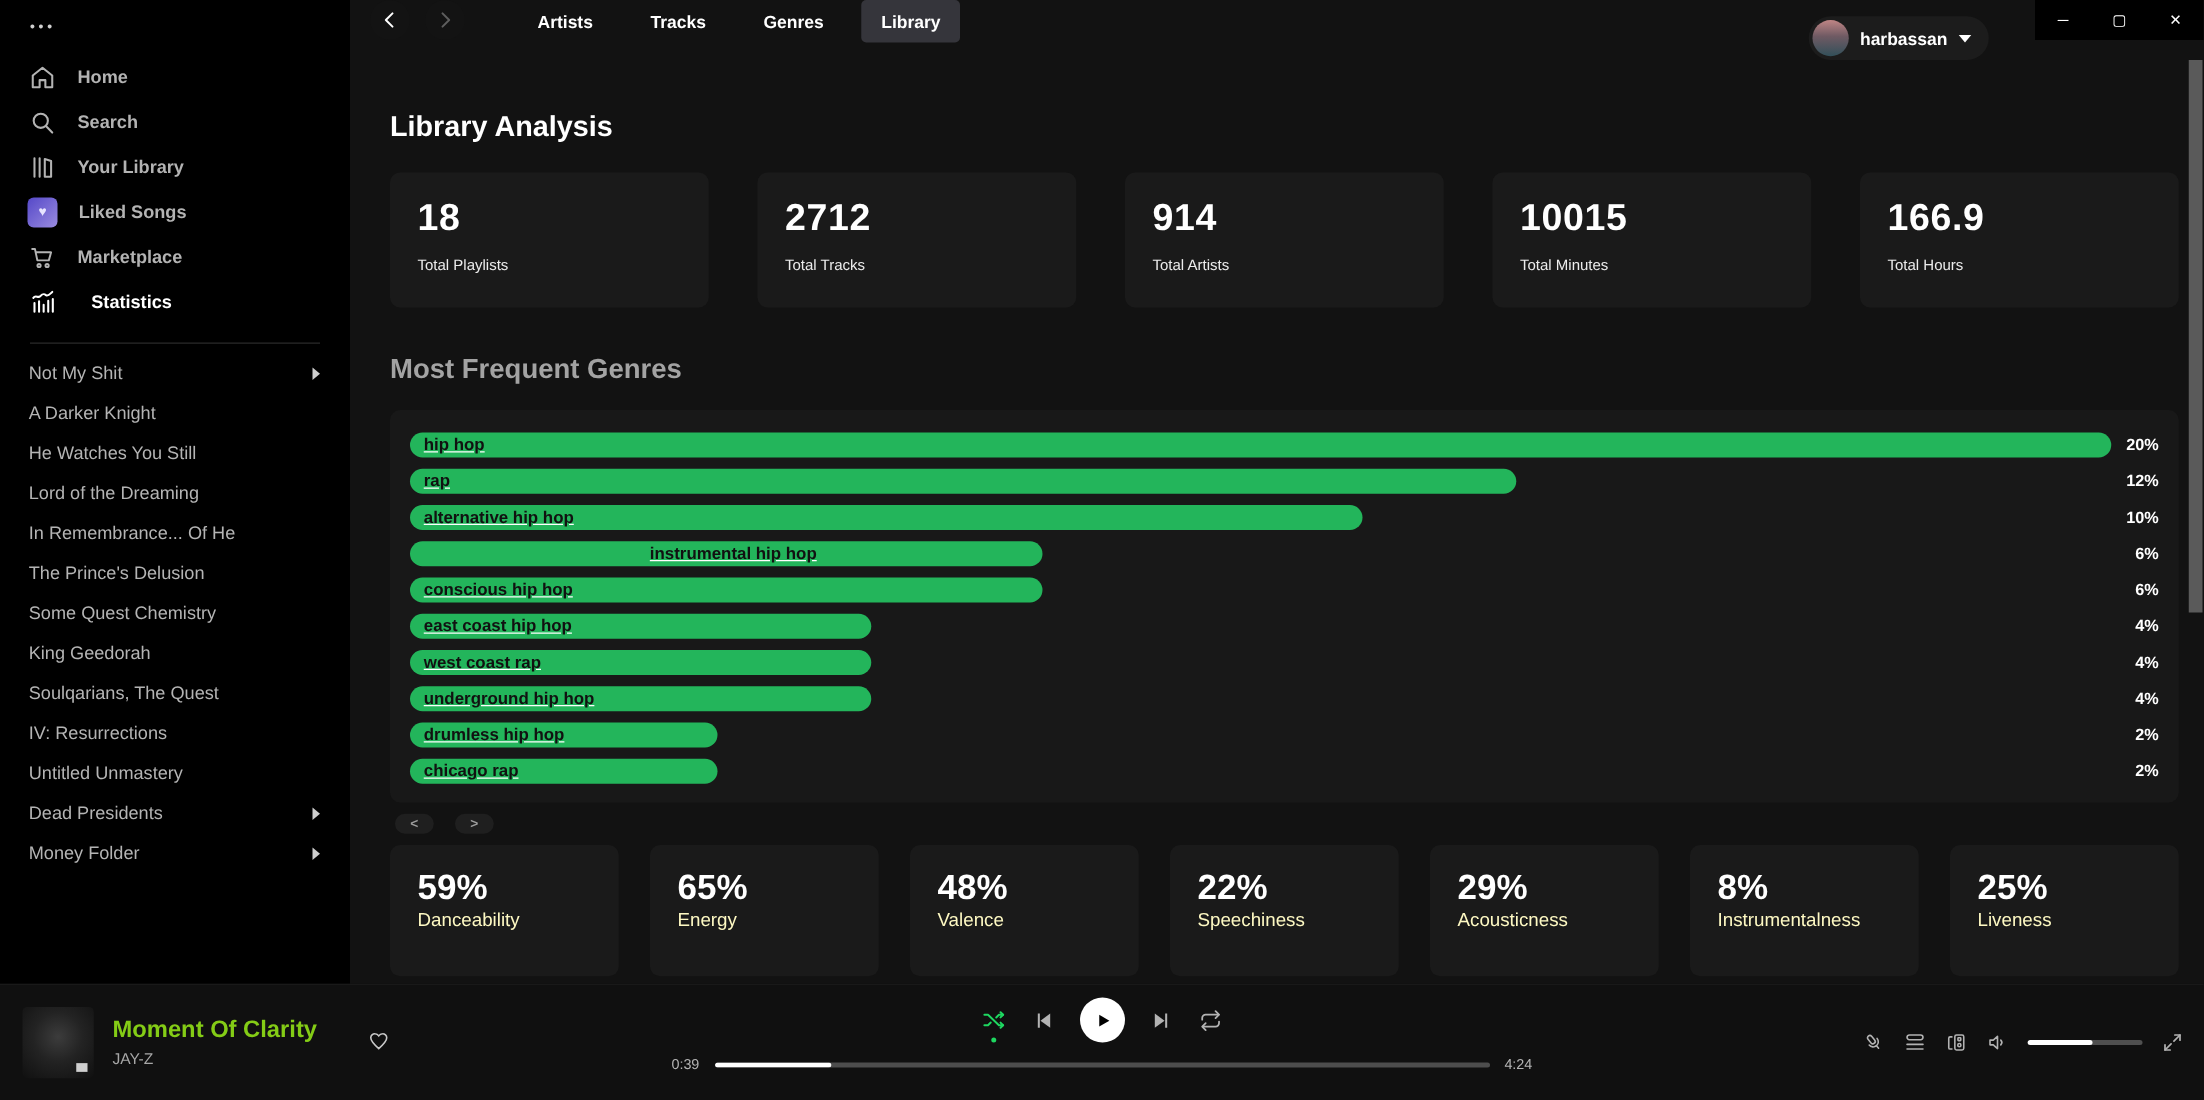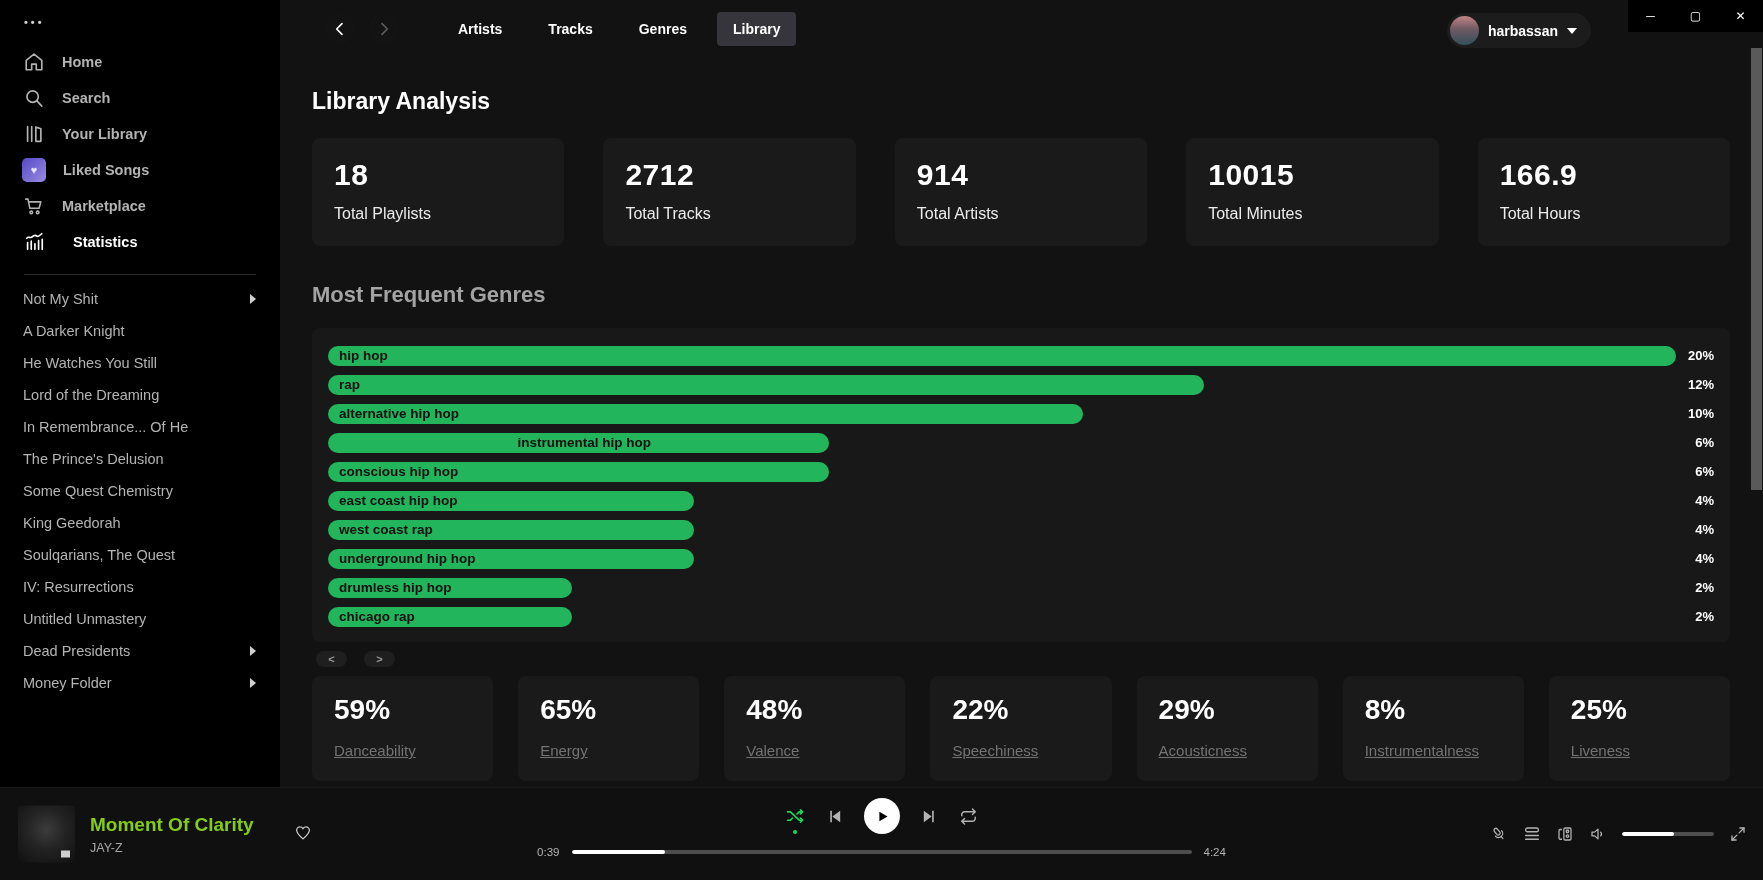--- a/index.html
+++ b/index.html
@@ -17,59 +17,59 @@
   .nav-item svg { width:22px; height:22px; display:block; }
   .liked-tile { width:24px; height:24px; border-radius:5px; background:linear-gradient(135deg,#5548c8,#9a8ce0);
     display:flex; align-items:center; justify-content:center; font-size:11px; color:#e8e4ff; margin-left:-1px; }
   .side-divider { height:1px; background:#2a2a2a; margin:14px 24px 8px 24px; }
   .pl-item { display:flex; align-items:center; justify-content:space-between; height:32px;
     padding:0 24px 0 23px; color:#b4b4b4; font-size:14.5px; cursor:pointer; }
   .pl-item .tri { width:0; height:0; border-left:6px solid #cfcfcf; border-top:5px solid transparent; border-bottom:5px solid transparent; }
 
   
   .main { position:absolute; left:280px; right:0; top:0; height:787px; background:#121212; }
-  .topbar { display:flex; align-items:center; height:58px; padding-left:44px; }
+  .topbar { display:flex; align-items:flex-start; height:58px; padding-left:16px; }
   .navbtn { width:32px; height:32px; border-radius:50%; background:#131313; border:none; color:#fff;
     display:flex; align-items:center; justify-content:center; cursor:pointer; }
   .navbtn + .navbtn { margin-left:12px; }
   .navbtn svg { width:16px; height:16px; }
   .navbtn.fwd { color:#5e5e5e; }
   .tabs { display:flex; align-items:center; margin-left:42px; gap:14px; }
   .tab { padding:9px 16px; font-size:14px; font-weight:bold; color:#fff; border-radius:4px; cursor:pointer; }
   .tab.active { background:#35353b; }
   .userpill { position:absolute; right:172px; top:13px; height:35px; border-radius:18px; background:#1c1c1c;
     display:flex; align-items:center; gap:9px; padding:0 14px 0 3px; cursor:pointer; }
   .avatar { width:29px; height:29px; border-radius:50%;
     background:linear-gradient(180deg,#c08585 0%, #6f5a63 45%, #32505a 100%); }
   .username { font-size:14px; font-weight:bold; }
   .caret { width:0; height:0; border-top:6px solid #fff; border-left:5px solid transparent; border-right:5px solid transparent; }
 
-  .content { padding:0 33px 0 32px; }
+  .content { padding:0 20px 0 32px; }
   .h1 { font-size:23px; font-weight:bold; color:#fff; margin-top:30px; }
   .stats-row { display:flex; gap:39px; margin-top:23px; }
   .stat-card { flex:1; height:108px; background:#1a1a1a; border-radius:8px; padding:20px 22px; }
   .stat-value { font-size:30px; font-weight:bold; letter-spacing:.5px; }
-  .stat-label { font-size:16px; color:#ececec; margin-top:13px; }
+  .stat-label { font-size:12px; color:#ececec; margin-top:13px; }
   .h2 { font-size:22px; font-weight:bold; color:#a3a3a3; margin-top:36px; }
 
   .chart { background:#181818; border-radius:8px; margin-top:20px; padding:13px 16px 11px 16px; }
   .bar-row { display:flex; align-items:center; height:29px; }
-  .bar-track { width:1464px; }
+  .bar-track { width:1464px;text-decoration:underline; }
   .bar { height:20px; border-radius:10px; background:#23b55b; display:flex; align-items:center; padding-left:11px; }
   .bar-label { font-size:13.5px; font-weight:bold; color:#111; white-space:nowrap; }
   .bar-pct { font-size:13px; font-weight:bold; color:#fff; margin-left:12px; white-space:nowrap; }
 
   .pager { display:flex; gap:17px; margin-top:9px; padding-left:4px; }
   .pager-btn { width:31px; height:16px; border-radius:9px; background:#1f1f1f; border:none; color:#9c9c9c;
     font-size:11px; font-weight:bold; display:flex; align-items:center; justify-content:center; cursor:pointer; }
 
   .features-row { display:flex; gap:25px; margin-top:9px; }
   .feat-card { flex:1; height:105px; background:#1a1a1a; border-radius:8px; padding:18px 22px; }
   .feat-value { font-size:28px; font-weight:bold; }
-  .feat-label { font-size:15px; color:#737373; margin-top:16px;text-decoration:underline; }
+  .feat-label { font-size:15px; color:#fef9c3; margin-top:2px; }
 
   
   .win-controls { position:absolute; right:0; top:0; width:135px; height:32px; background:#000;
     display:flex; z-index:30; }
   .win-btn { flex:1; border:none; background:transparent; color:#fff; font-size:12px; cursor:pointer;
     display:flex; align-items:center; justify-content:center; }
   .scroll-thumb { position:absolute; right:1px; top:48px; width:11px; height:442px; background:#5a5a5a; z-index:20; }
 
   
   .player { position:absolute; left:0; right:0; bottom:0; height:93px; background:#101010;

